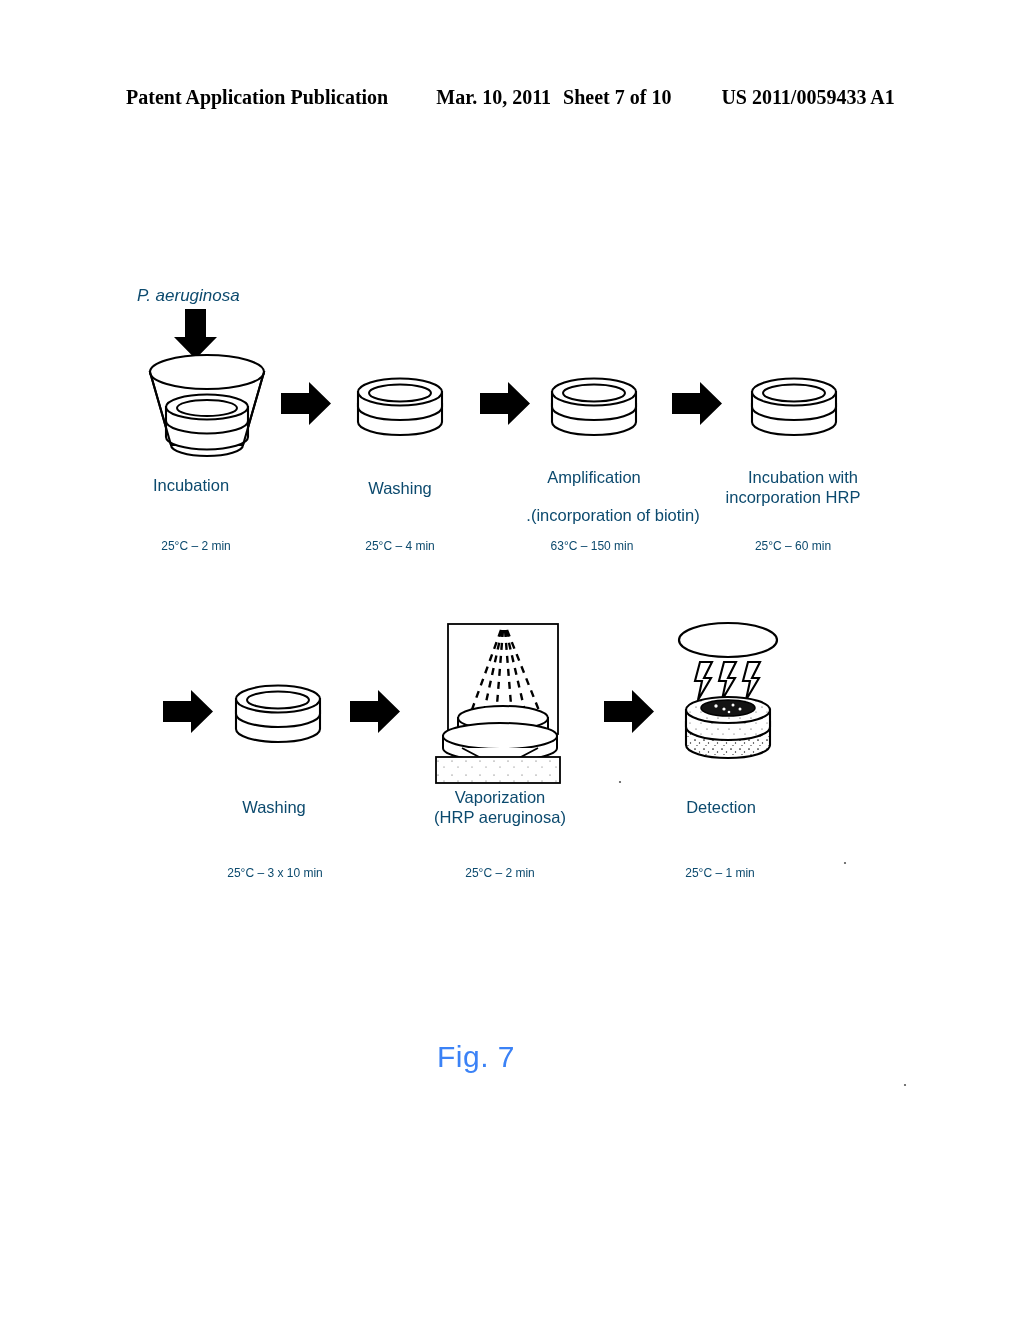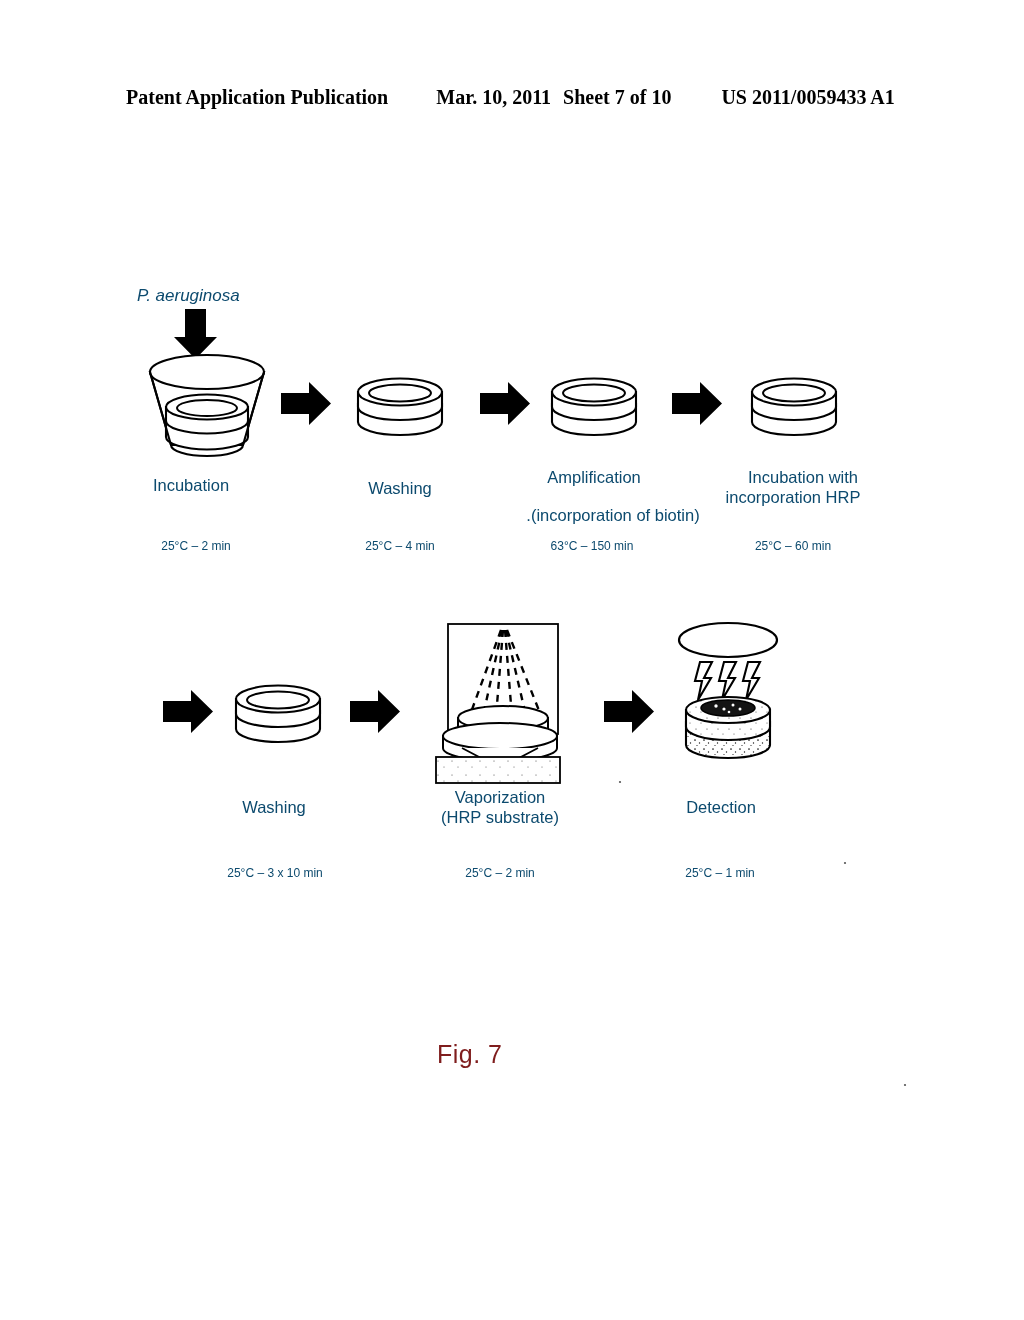--- a/index.html
+++ b/index.html
@@ -73,23 +73,23 @@
   }
   .step-cond {
     font-size: 12px;
   }
   .center-x {
     transform: translateX(-50%);
   }
   .fig-caption {
     position: absolute;
     font-family: "Liberation Sans", sans-serif;
-    font-size: 25px;
+    font-size: 30px;
     letter-spacing: 0.5px;
-    color: #7f1d1d;
+    color: #3b82f6;
     white-space: nowrap;
   }
 
   
   .layer-text { z-index: 3; }
 </style>
 </head>
 <body>
 
 <div class="page-header">
@@ -287,21 +287,21 @@
 <div class="fig-text step-name center-x layer-text" style="left:793px; top:487px;">incorporation HRP</div>
 
 <div class="fig-text step-cond center-x layer-text" style="left:196px; top:537px;">25°C – 2 min</div>
 <div class="fig-text step-cond center-x layer-text" style="left:400px; top:537px;">25°C – 4 min</div>
 <div class="fig-text step-cond center-x layer-text" style="left:592px; top:537px;">63°C – 150 min</div>
 <div class="fig-text step-cond center-x layer-text" style="left:793px; top:537px;">25°C – 60 min</div>
 
 <div class="fig-text step-name center-x layer-text" style="left:274px; top:797px;">Washing</div>
 
 <div class="fig-text step-name center-x layer-text" style="left:500px; top:787px;">Vaporization</div>
-<div class="fig-text step-name center-x layer-text" style="left:500px; top:807px;">(HRP substrate)</div>
+<div class="fig-text step-name center-x layer-text" style="left:500px; top:807px;">(HRP aeruginosa)</div>
 
 <div class="fig-text step-name center-x layer-text" style="left:721px; top:797px;">Detection</div>
 
 <div class="fig-text step-cond center-x layer-text" style="left:275px; top:864px;">25°C – 3 x 10 min</div>
 <div class="fig-text step-cond center-x layer-text" style="left:500px; top:864px;">25°C – 2 min</div>
 <div class="fig-text step-cond center-x layer-text" style="left:720px; top:864px;">25°C – 1 min</div>
 
 <div class="fig-caption" style="left:437px; top:1040px;">Fig. 7</div>
 
 </body></html>

